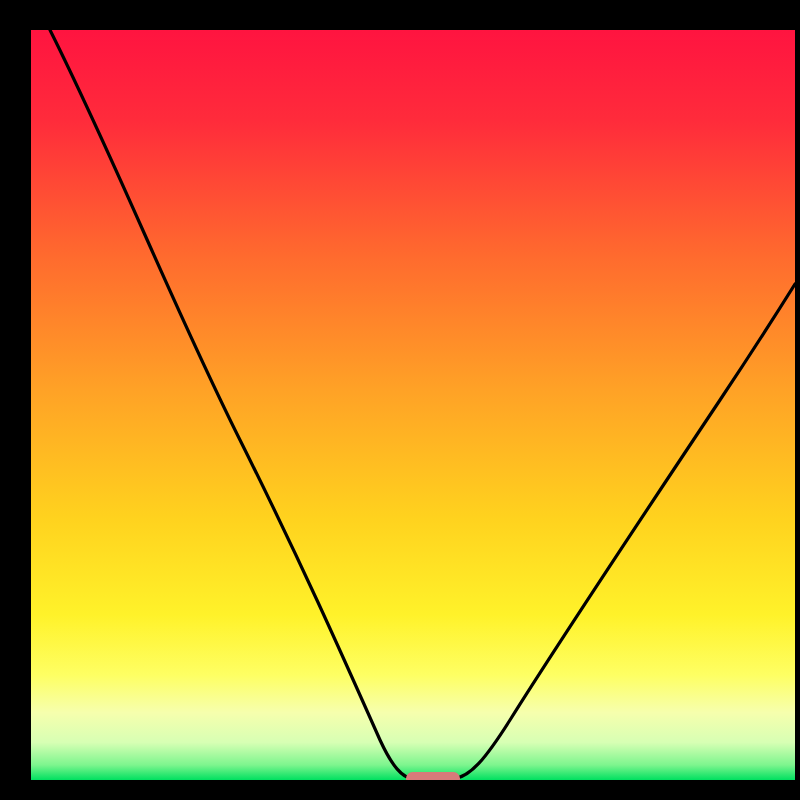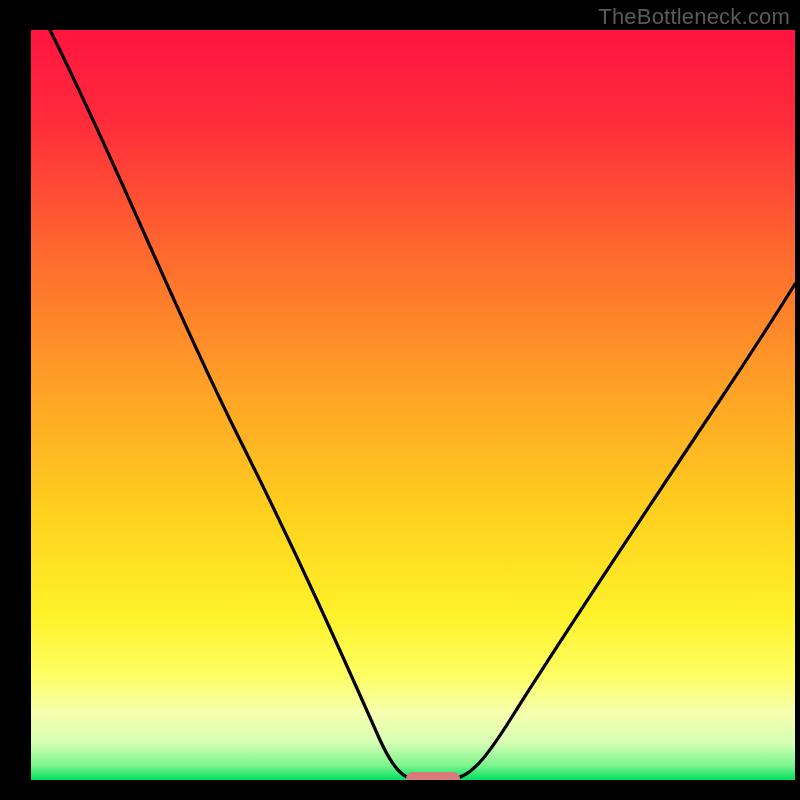--- a/index.html
+++ b/index.html
@@ -65,14 +65,13 @@
                C 392 766, 402 778, 414 779
                L 452 779
                C 470 778, 486 758, 510 720
                C 560 640, 640 520, 720 400
                C 760 340, 790 292, 795 284"></path>
 
       <rect x="406" y="772" width="54" height="13" rx="6.5" ry="6.5" fill="#d87a7a"></rect>
     </g>
   </svg>
 
-  <div class="watermark">TheBottleneck.com</div>
 </div>
 
 </body></html>

